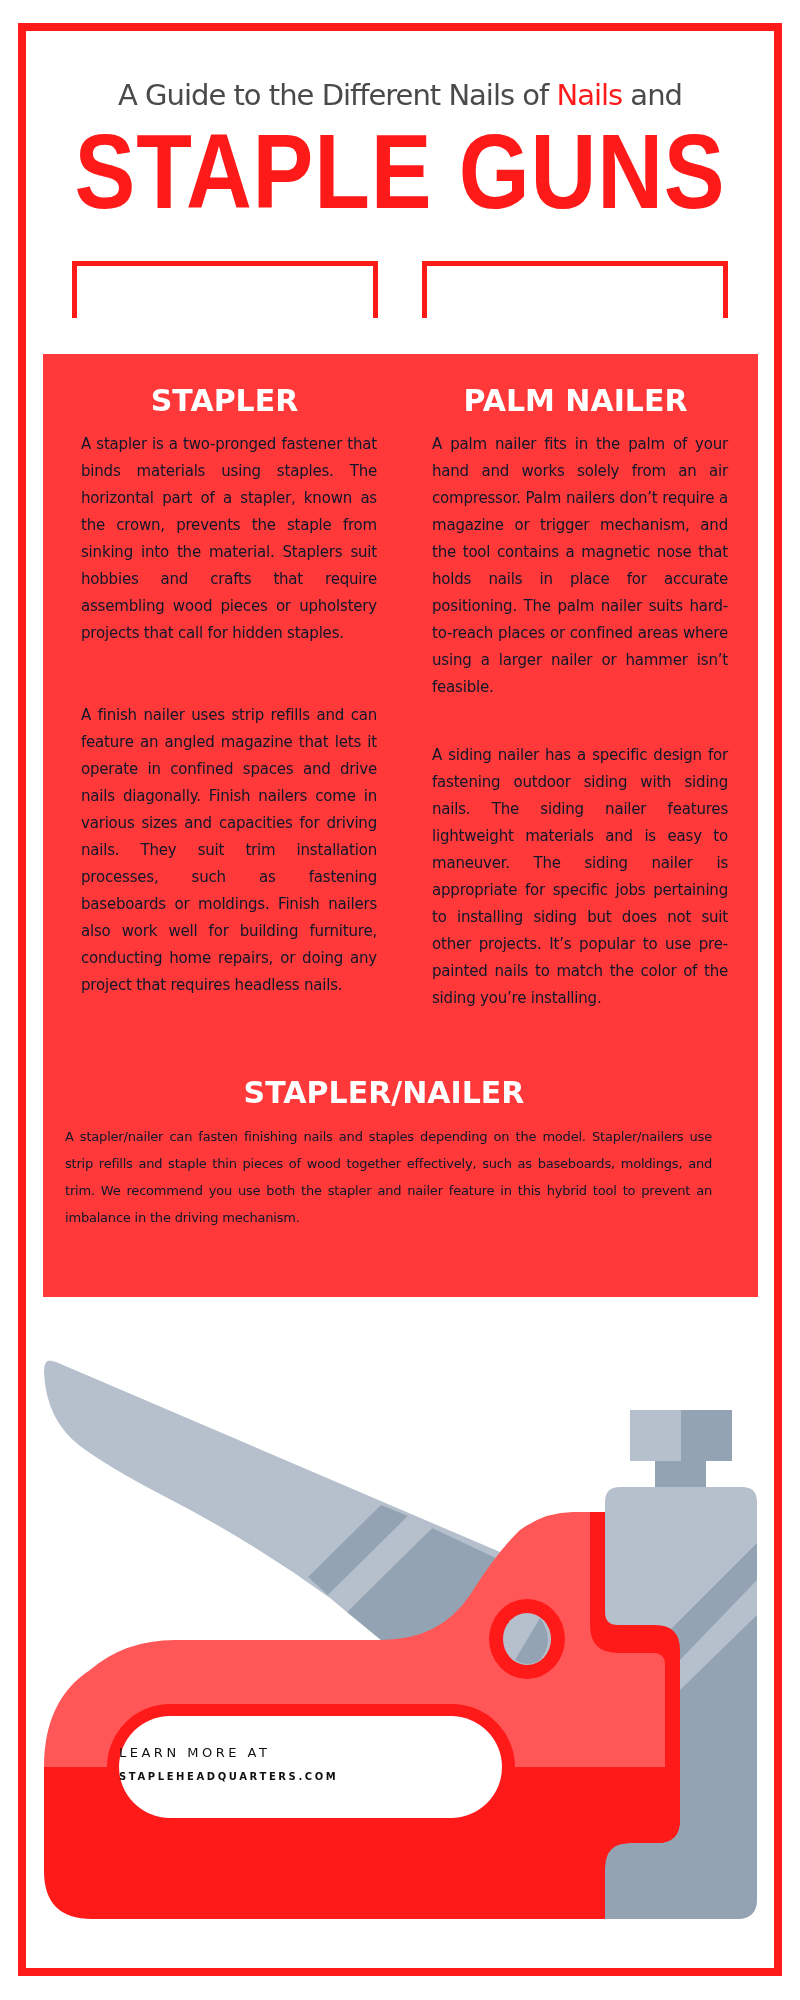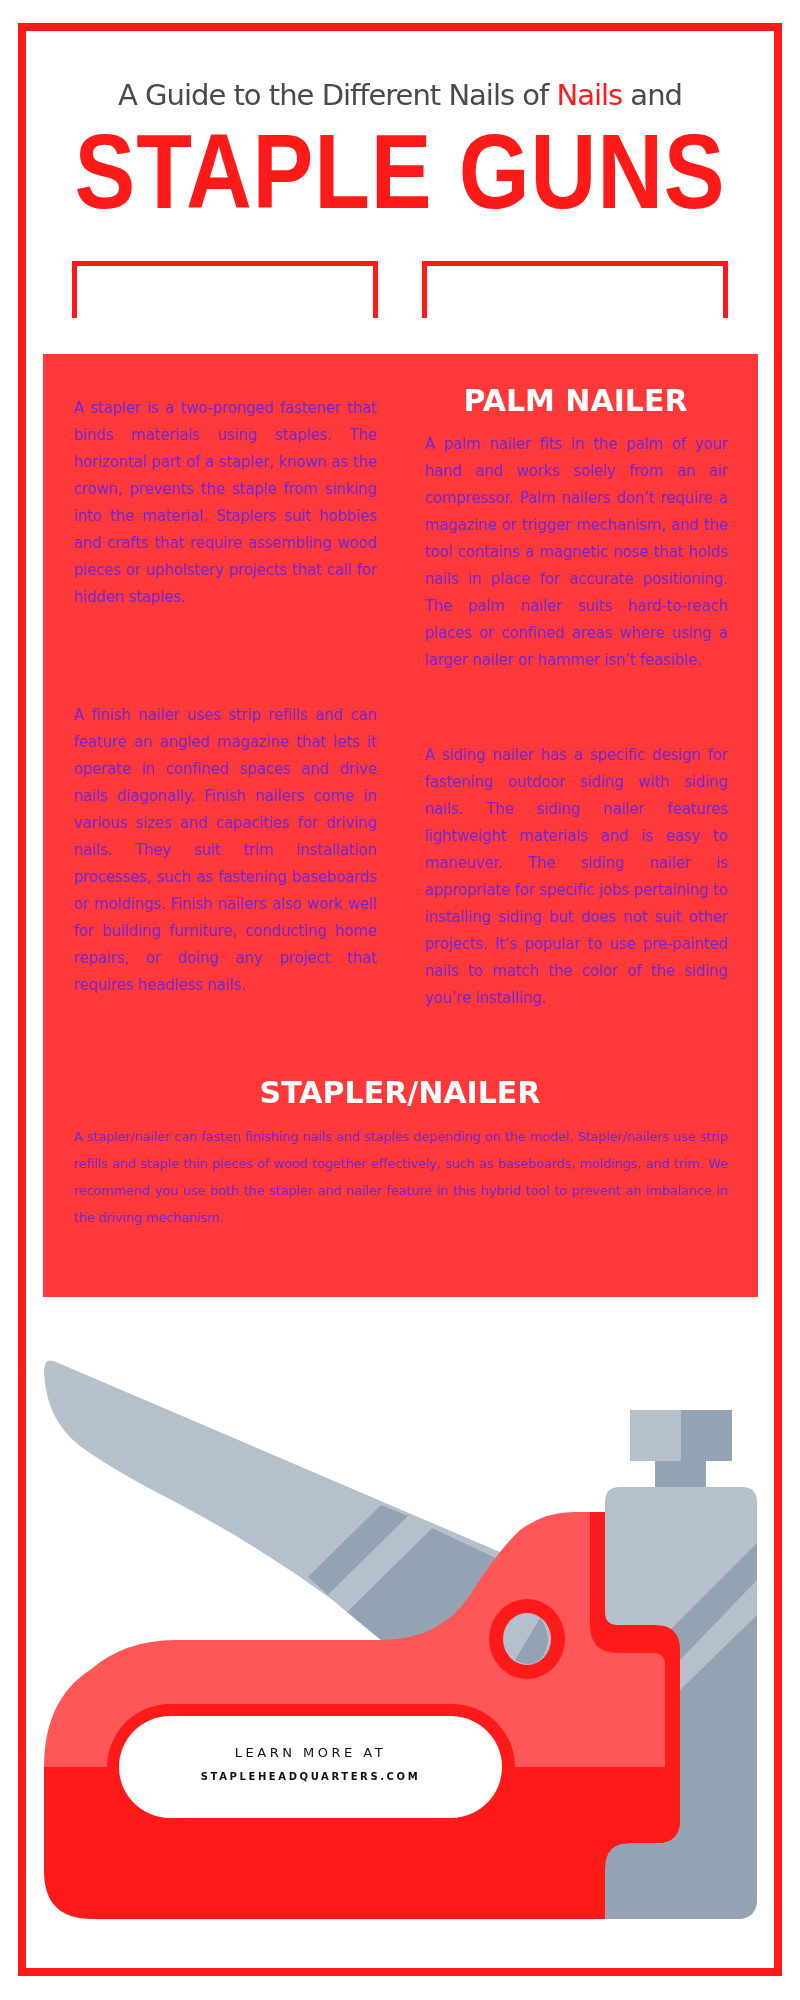--- a/index.html
+++ b/index.html
@@ -7,47 +7,48 @@
   .border { position: absolute; left: 18px; top: 23px; width: 764px; height: 1953px; box-sizing: border-box; border: 8px solid #FF1A1A; }
   .subtitle { position: absolute; left: 0; top: 78px; width: 800px; text-align: center; font-family: "DejaVu Sans", sans-serif; font-size: 29px; letter-spacing: -1px; color: #4a4a4a; white-space: nowrap; }
   .subtitle .accent { color: #FF1A1A; font-weight: normal; }
   .main-title { position: absolute; left: 0; top: 118px; width: 800px; text-align: center; font-family: "Liberation Sans", sans-serif; font-weight: bold; font-size: 106px; line-height: 106px; color: #FF1A1A; white-space: nowrap; transform: scaleX(0.86); transform-origin: center; letter-spacing: 1px; }
   .bracket { position: absolute; top: 261px; width: 306px; height: 57px; box-sizing: border-box; border: 5px solid #FF1A1A; border-bottom: none; }
   .bracket.left { left: 72px; }
   .bracket.right { left: 422px; }
   .content-box { position: absolute; left: 43px; top: 354px; width: 715px; height: 943px; background: #FF383A; }
   .section { position: absolute; color: #ffffff; }
   .section h2 { margin: 0; text-align: center; font-family: "DejaVu Sans", sans-serif; font-weight: bold; font-size: 30px; line-height: 36px; letter-spacing: 0px; }
-  .section p { margin: 12px 0 0 2px; font-family: "DejaVu Sans", sans-serif; font-size: 15px; line-height: 27px; text-align: justify; color: #6d28d9; letter-spacing: -0.2px; }
+  .section p { margin: 12px 0 0 9px; font-family: "DejaVu Sans", sans-serif; font-size: 15px; line-height: 27px; text-align: justify; color: #0f172a; letter-spacing: -0.2px; }
   .sec-stapler { left: 72px; top: 383px; width: 305px; }
   .sec-palm { left: 423px; top: 383px; width: 305px; }
   .sec-finish { left: 72px; top: 690px; width: 305px; }
   .sec-siding { left: 423px; top: 730px; width: 305px; }
-  .sec-combo { left: 72px; top: 1075px; width: 656px; }
+  .sec-combo { left: 56px; top: 1075px; width: 656px; }
   .sec-combo p { font-size: 13px; }
   .illustration { position: absolute; left: 0; top: 0; width: 800px; height: 2000px; pointer-events: none; }
-  .pill-text { position: absolute; left: 119px; width: 383px; text-align: center; color: #111111; white-space: nowrap; }
+  .pill-text { position: absolute; left: 119px; width: 383px; color: #111111; white-space: nowrap; }
   .pill-line1 { top: 1745px; font-family: "DejaVu Sans", sans-serif; font-size: 13px; letter-spacing: 3.5px; }
   .pill-line2 { top: 1771px; font-family: "DejaVu Sans", sans-serif; font-weight: bold; font-size: 10px; letter-spacing: 2.6px; }
 </style>
 </head>
 <body>
 
 <div class="border"></div>
 
 <div class="subtitle"><span>A Guide to the Different Nails of </span><span class="accent">Nails</span><span> and</span></div>
 
 <div class="main-title">STAPLE GUNS</div>
 
 <div class="bracket left"></div>
 <div class="bracket right"></div>
 
 <div class="content-box"></div>
 
 <div class="section sec-stapler">
+  <h2>STAPLER</h2>
   <p>A stapler is a two-pronged fastener that binds materials using staples. The horizontal part of a stapler, known as the crown, prevents the staple from sinking into the material. Staplers suit hobbies and crafts that require assembling wood pieces or upholstery projects that call for hidden staples.</p>
 </div>
 
 <div class="section sec-palm">
   <h2>PALM NAILER</h2>
   <p>A palm nailer fits in the palm of your hand and works solely from an air compressor. Palm nailers don’t require a magazine or trigger mechanism, and the tool contains a magnetic nose that holds nails in place for accurate positioning. The palm nailer suits hard-to-reach places or confined areas where using a larger nailer or hammer isn’t feasible.</p>
 </div>
 
 <div class="section sec-finish">
   <p>A finish nailer uses strip refills and can feature an angled magazine that lets it operate in confined spaces and drive nails diagonally. Finish nailers come in various sizes and capacities for driving nails. They suit trim installation processes, such as fastening baseboards or moldings. Finish nailers also work well for building furniture, conducting home repairs, or doing any project that requires headless nails.</p>

